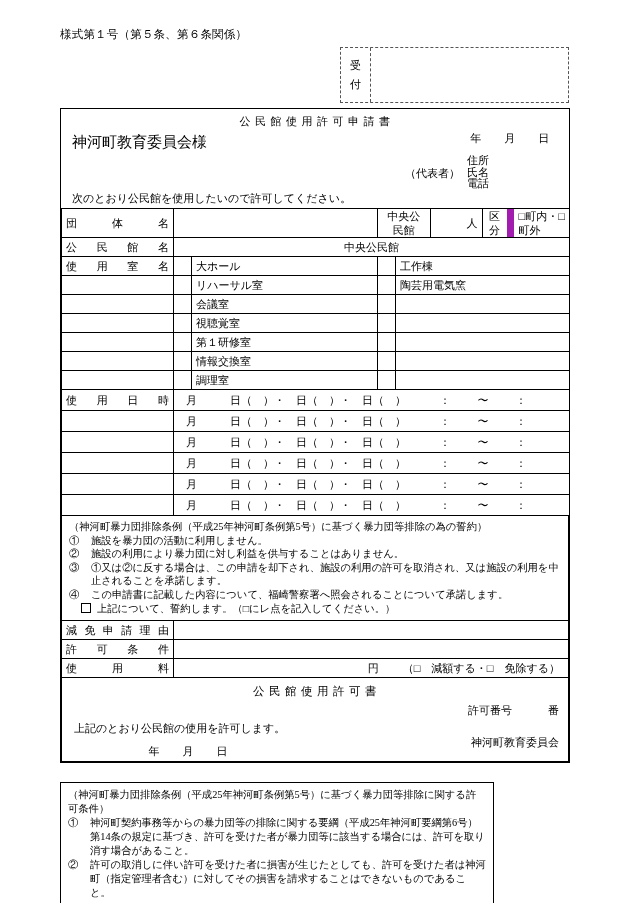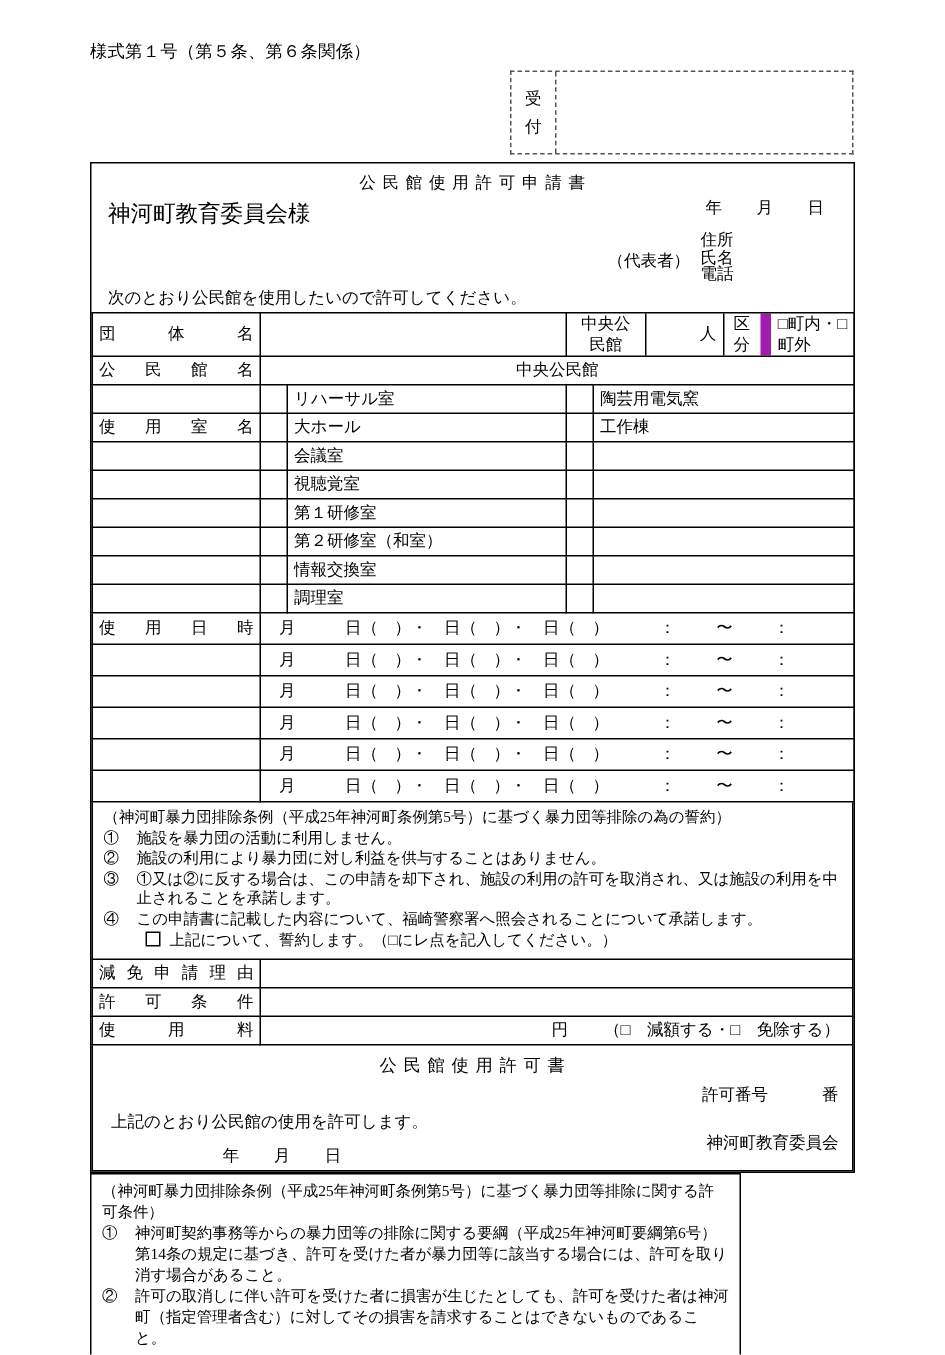--- a/index.html
+++ b/index.html
@@ -176,21 +176,21 @@
   .n-item {
     display: flex;
     align-items: flex-start;
   }
   .n-item .num {
     width: 22px;
     flex: 0 0 22px;
   }
   .n-item .txt { flex: 1; }
   .pledge-check {
-    margin-left: 28px;
+    margin-left: 12px;
     margin-top: 1px;
   }
   .pledge-check .cb {
     width: 10px; height: 10px;
     margin-right: 6px;
   }
 
   
   .permit {
     position: relative;
@@ -312,58 +312,51 @@
         </td>
       </tr>
 
 
       <tr>
         <td class="lbl">公　民　館　名</td>
         <td colspan="4" class="ctr">中央公民館</td>
       </tr>
 
       <tr>
+        <td class="lbl lbl-top nb-b" rowspan="1">使　用　室　名</td>
+        <td class="chk"></td>
+        <td>大ホール</td>
+        <td class="chk"></td>
+        <td>工作棟</td>
+      </tr>
+      <tr>
         <td class="nb-t nb-b"></td>
         <td class="chk"></td>
         <td>リハーサル室</td>
         <td class="chk"></td>
         <td>陶芸用電気窯</td>
       </tr>
       <tr>
-        <td class="lbl lbl-top nb-b" rowspan="1">使　用　室　名</td>
-        <td class="chk"></td>
-        <td>大ホール</td>
-        <td class="chk"></td>
-        <td>工作棟</td>
-      </tr>
-      <tr>
         <td class="nb-t nb-b"></td>
         <td class="chk"></td>
         <td>会議室</td>
         <td class="chk"></td>
         <td></td>
       </tr>
       <tr>
         <td class="nb-t nb-b"></td>
         <td class="chk"></td>
         <td>視聴覚室</td>
         <td class="chk"></td>
         <td></td>
       </tr>
       <tr>
         <td class="nb-t nb-b"></td>
         <td class="chk"></td>
         <td>第１研修室</td>
-        <td class="chk"></td>
-        <td></td>
-      </tr>
-      <tr>
-        <td class="nb-t nb-b"></td>
-        <td class="chk"></td>
-        <td>第２研修室（和室）</td>
         <td class="chk"></td>
         <td></td>
       </tr>
       <tr>
         <td class="nb-t nb-b"></td>
         <td class="chk"></td>
         <td>情報交換室</td>
         <td class="chk"></td>
         <td></td>
       </tr>

